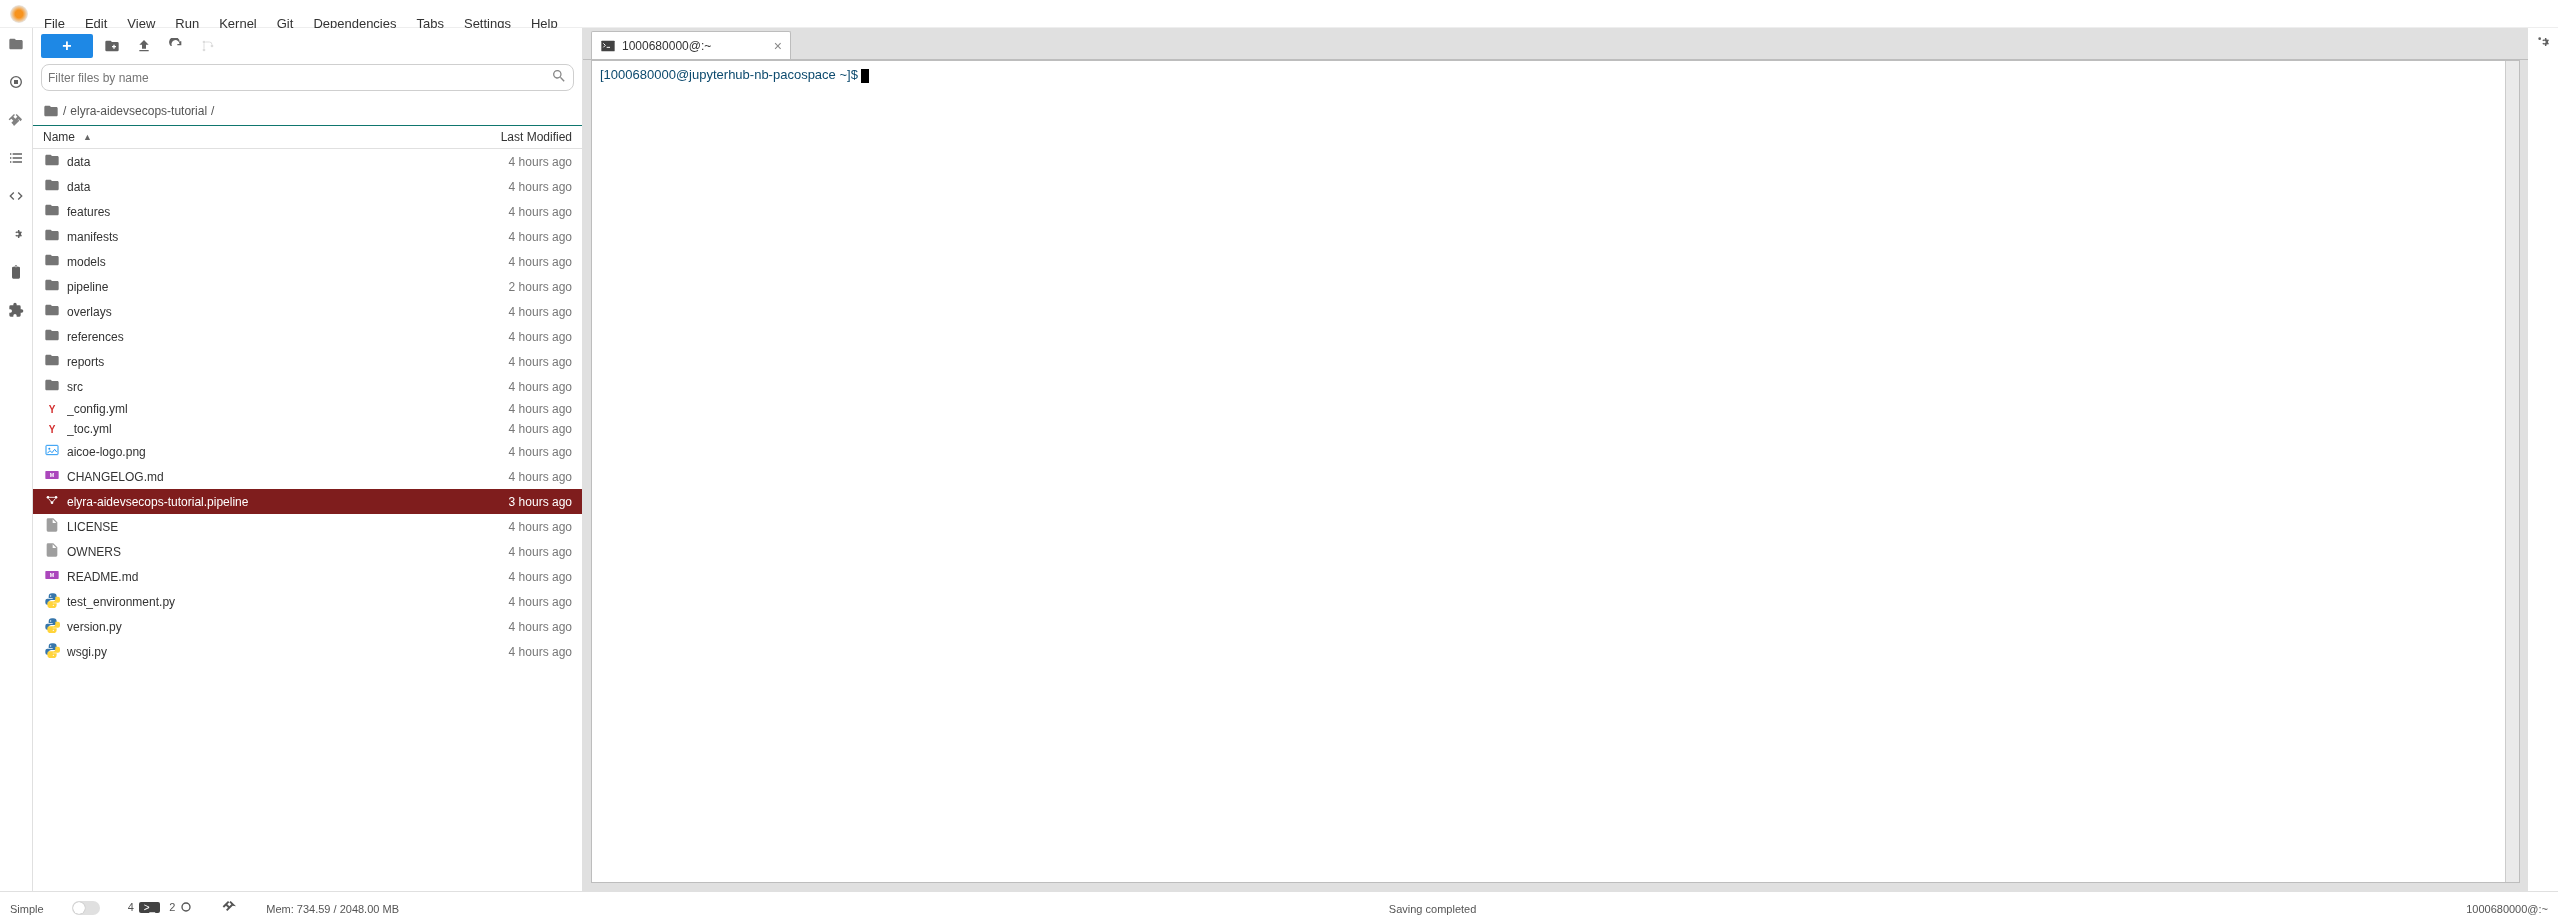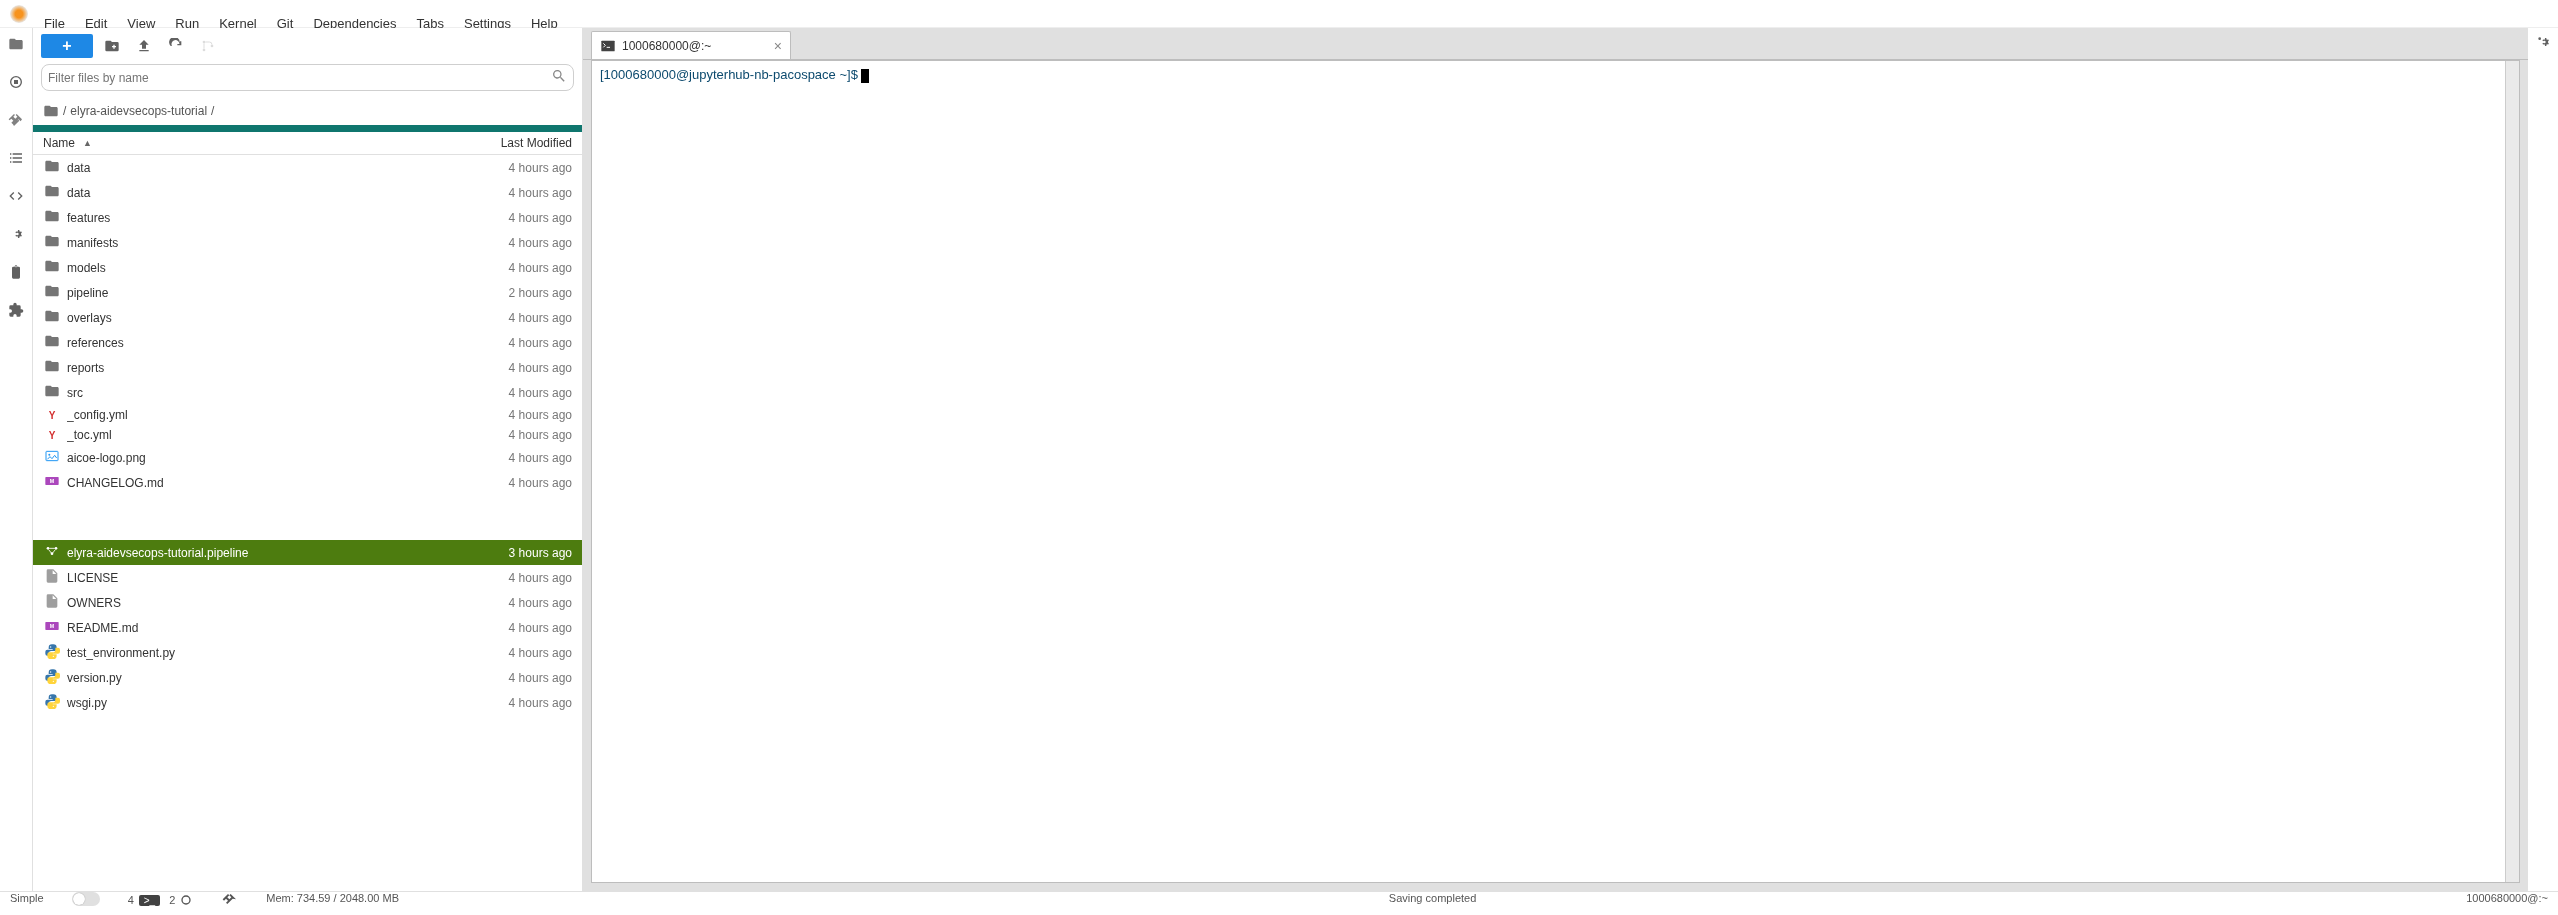--- a/index.html
+++ b/index.html
@@ -11,39 +11,39 @@
 .sidebar-icons { width:33px; background:#fff; border-right:1px solid #e0e0e0; display:flex; flex-direction:column; align-items:center; padding-top:6px; gap:18px; color:#616161;}
 .sidebar-icons div { width:20px; height:20px; display:flex; align-items:center; justify-content:center; cursor:pointer;}
 .filepanel { width:550px; border-right:1px solid #e0e0e0; display:flex; flex-direction:column; background:#fff;}
 .toolbar { height:36px; display:flex; align-items:center; padding:4px 8px; gap:6px;}
 .newbtn { background:#1e88e5; color:#fff; border:none; border-radius:2px; width:52px; height:24px; font-size:16px; font-weight:bold; cursor:pointer; display:flex; align-items:center; justify-content:center;}
 .ticon { width:26px; height:24px; display:flex; align-items:center; justify-content:center; color:#616161; cursor:pointer;}
 .search { padding:0 8px 6px 8px;}
 .search-wrap { border:1px solid #cfcfcf; border-radius:8px; display:flex; align-items:center; padding:3px 6px;}
 .search-wrap input { flex:1; border:none; outline:none; font-size:12px;}
 .breadcrumb { padding:6px 10px; font-size:12px; color:#555; display:flex; align-items:center; gap:4px;}
-.listhead { display:flex; align-items:center; border-top:7px solid #0f766e; border-bottom:1px solid #e0e0e0; font-size:12px; color:#333; padding:4px 10px;}
+.listhead { display:flex; align-items:center; border-top:1px solid #0f766e; border-bottom:1px solid #e0e0e0; font-size:12px; color:#333; padding:4px 10px;}
 .listhead .colname { flex:1; display:flex; align-items:center; gap:4px;}
 .listhead .colmod { width:130px; text-align:right;}
 .filelist { flex:1; overflow:auto;}
 .row { display:flex; align-items:center; padding:3px 10px; font-size:12px; cursor:pointer;}
-.row.selected { background:#4d7c0f; color:#fff;margin-top:45px;}
+.row.selected { background:#7f1d1d; color:#fff;}
 .row .ic { width:18px; text-align:center; margin-right:6px;}
 .row .nm { flex:1; white-space:nowrap; overflow:hidden; text-overflow:ellipsis;}
 .row .lm { width:130px; text-align:right; color:#777;}
 .row.selected .lm { color:#fff;}
 .maincol { flex:1; display:flex; flex-direction:column; background:#e0e0e0;}
 .tabbar { height:32px; background:#e0e0e0; display:flex; align-items:flex-end; padding-left:8px; border-bottom:1px solid #bdbdbd; position:relative;}
 .tab { background:#fff; border:1px solid #bdbdbd; border-bottom:none; height:28px; display:flex; align-items:center; padding:0 8px; font-size:12px; gap:6px; min-width:200px; border-top-left-radius:2px; border-top-right-radius:2px;}
 .tab .close { margin-left:auto; color:#888; cursor:pointer; font-size:14px;}
 .termwrap { flex:1; background:#fff; margin:0 8px 8px 8px; border:1px solid #bdbdbd; display:flex; flex-direction:column;}
 .term-inner { flex:1; padding:6px 8px; font-family:Menlo,Consolas,"Courier New",monospace; font-size:13px; white-space:pre; color:#0c4a6e; overflow:auto;}
 .term-scroll { width:14px; background:#eaeaea; border-left:1px solid #ccc;}
 .right-gutter { width:30px; background:#fff; display:flex; flex-direction:column; align-items:center; padding-top:6px; color:#616161;}
-.statusbar { height:24px; border-top:1px solid #e0e0e0; display:flex; align-items:flex-start; font-size:11px; padding:0 10px; color:#555; gap:28px;}
+.statusbar { height:24px; border-top:1px solid #e0e0e0; display:flex; align-items:flex-end; font-size:11px; padding:0 10px; color:#555; gap:28px;}
 .statusbar .spacer { flex:1;}
 .toggle { width:28px; height:14px; background:#e0e0e0; border-radius:7px; position:relative;}
 .toggle::after { content:""; position:absolute; width:12px; height:12px; background:#fff; border-radius:50%; top:1px; left:1px; box-shadow:0 0 1px rgba(0,0,0,0.4);}
 .badge { background:#424242; color:#fff; padding:0 5px; border-radius:2px; font-size:10px; margin-left:2px;}
 svg { width:16px; height:16px; }
 .folder-ic { fill:#757575;}
 .sort-caret { font-size:9px; color:#666; margin-left:4px;}
 </style>
 </head>
 <body>

